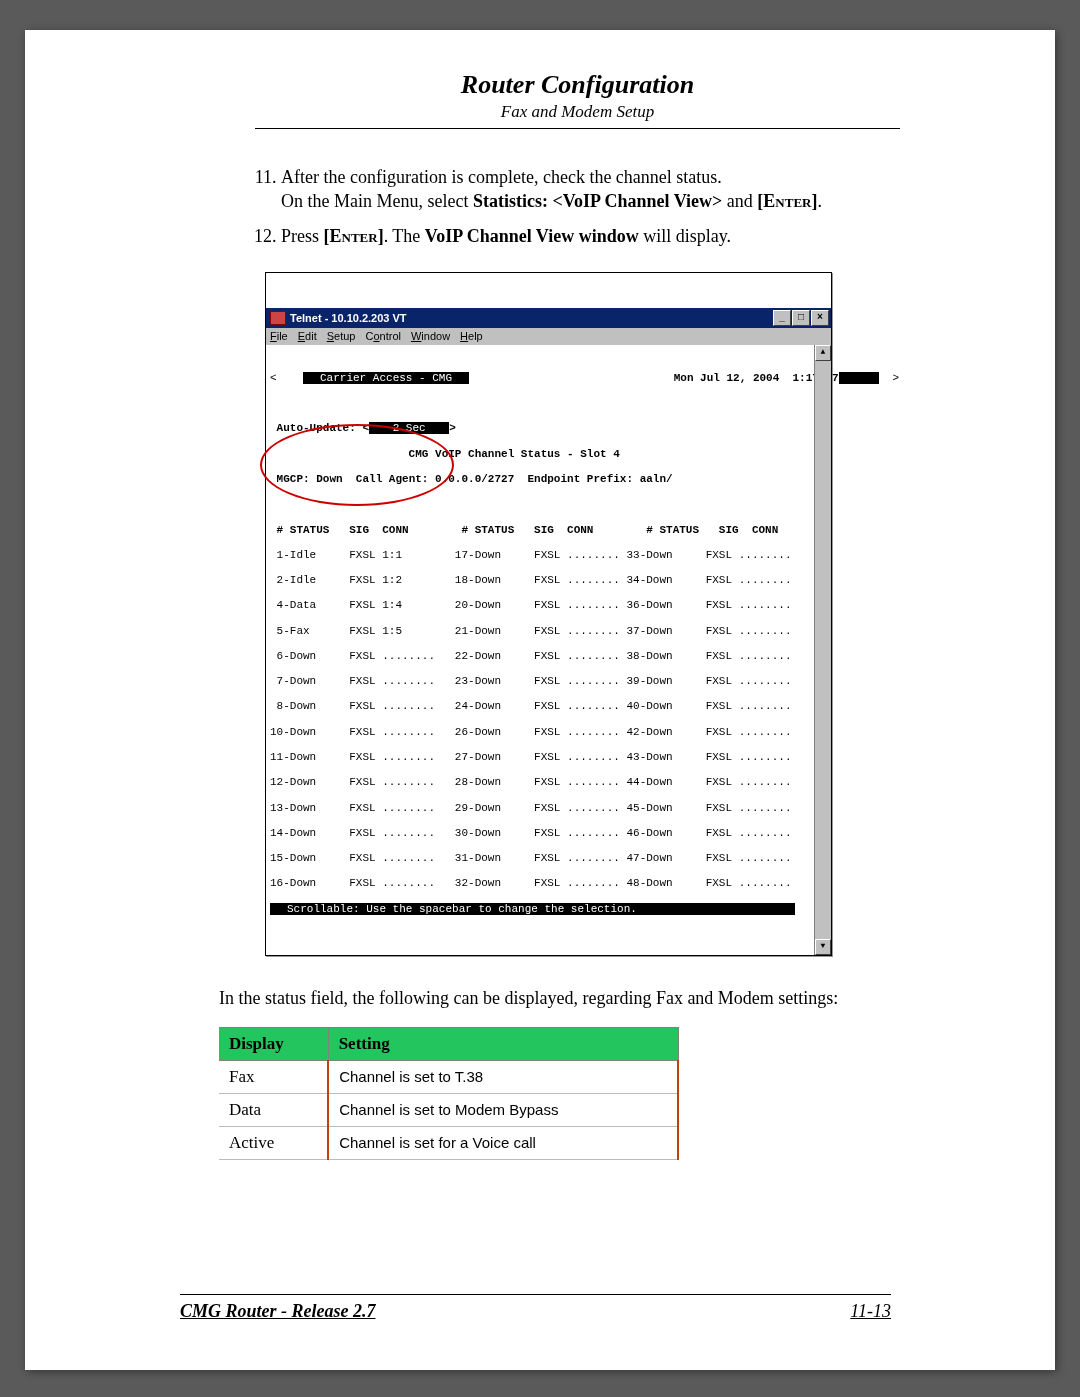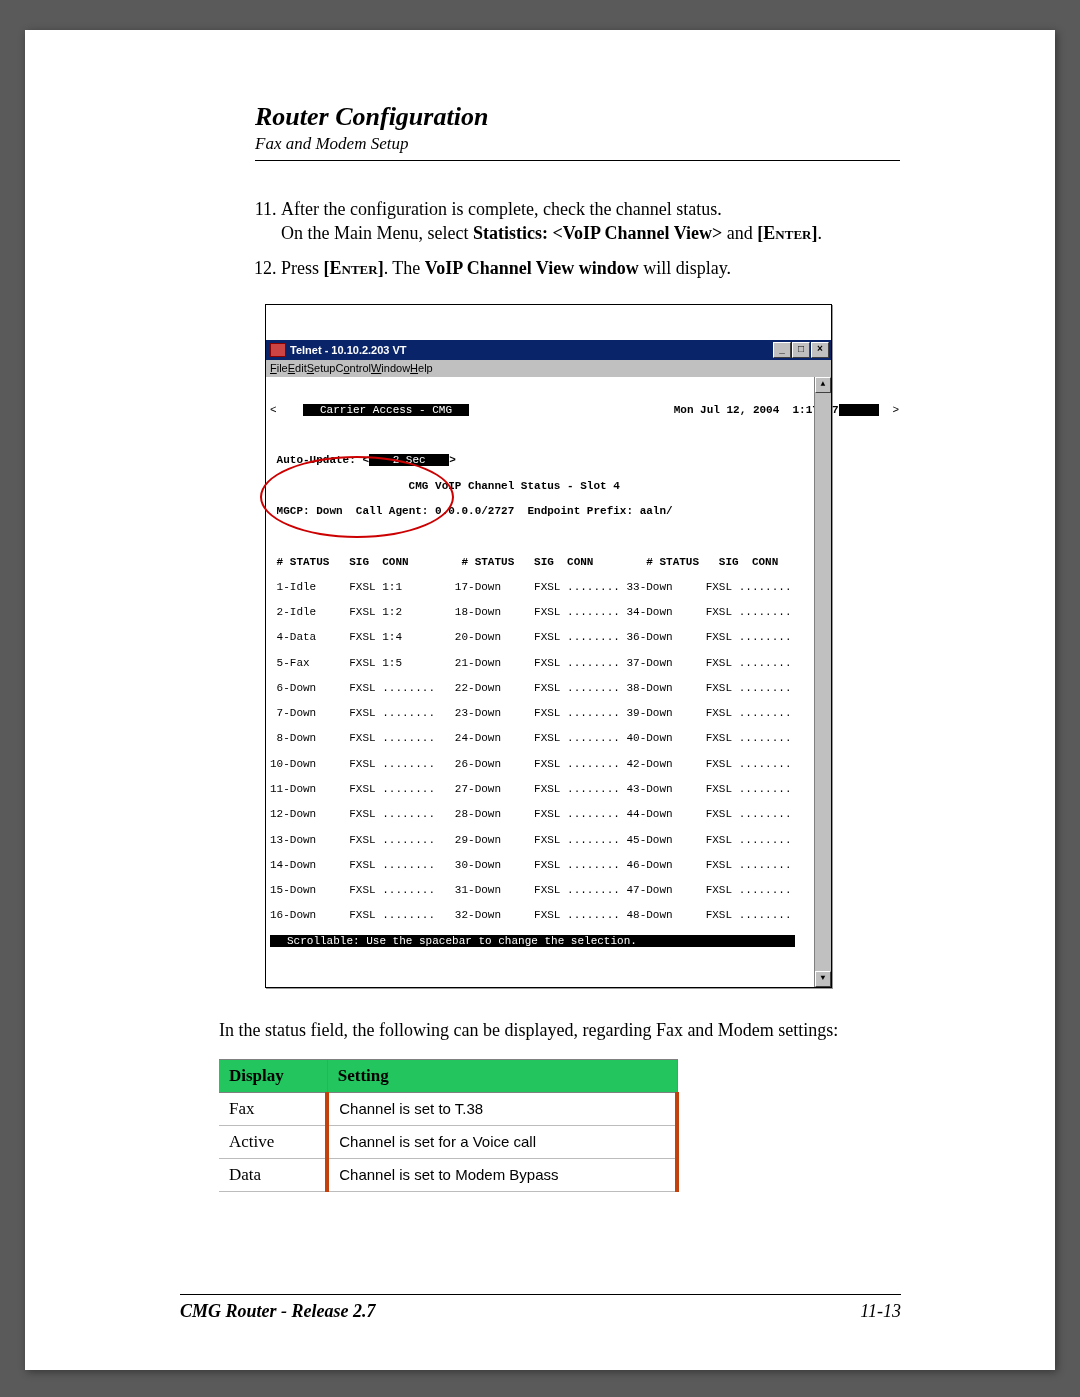--- a/index.html
+++ b/index.html
@@ -17,23 +17,22 @@
     margin: 30px 0;
     padding: 40px 0 0 0;
     box-sizing: border-box;
     position: relative;
     box-shadow: 2px 2px 8px rgba(0,0,0,0.4);
   }
   .content {
     padding: 0 155px 0 230px;
   }
   .header-titles {
-    text-align: left;
+    text-align: center;
     margin-bottom: 6px;
-    margin-top: 32px;
   }
   .page-title {
     font-size: 26px;
     font-style: italic;
     font-weight: bold;
     margin: 0;
   }
   .page-subtitle {
     font-size: 17px;
     font-style: italic;
@@ -105,20 +104,21 @@
     line-height: 12px;
     font-weight: bold;
     cursor: pointer;
   }
   .menubar {
     background: #c0c0c0;
     padding: 2px 4px;
     font-family: Tahoma, Arial, sans-serif;
     font-size: 11px;
     display: flex;
+    gap: 10px;
   }
   .menu-item { cursor: pointer; }
   .menu-item u { text-decoration: underline; }
   .term-area {
     position: relative;
     background: #fff;
     color: #000;
     padding: 2px 2px 2px 4px;
     white-space: pre;
   }
@@ -176,36 +176,37 @@
     text-align: left;
     font-family: "Times New Roman", serif;
     font-weight: bold;
     padding: 6px 10px;
     border: 1px solid #808080;
     border-left: none;
   }
   table.settings th:first-child { border-left: 1px solid #808080; border-left: none;}
   table.settings td {
     padding: 6px 10px;
-    border-right: 4px solid #c2410c;
+    border-right: 2px solid #c2410c;
     border-top: 1px solid #bcbcbc;
   }
   table.settings td:first-child { border-left: none; }
   table.settings td.mono {
     font-family: Liberation Sans, sans-serif;
     font-size: 15px;
   }
   table.settings tr:last-child td {
     border-bottom: 1px solid #bcbcbc;
   }
   .footer {
     position: absolute;
     bottom: 48px;
     left: 155px;
-    right: 154px;
+    right: 164px;
+    text-decoration: underline;
   }
   .footer-row {
     display: flex;
     justify-content: space-between;
     font-size: 18px;
     font-style: italic;
   }
   .footer-left { font-weight: bold; }
   .footer-right { font-weight: normal; }
 </style>
@@ -285,26 +286,26 @@
       <tbody>
           <tr>
         <th>Display</th>
         <th>Setting</th>
       </tr>
       <tr>
         <td>Fax</td>
         <td class="mono">Channel is set to T.38</td>
       </tr>
       <tr>
+        <td>Data</td>
+        <td class="mono">Channel is set to Modem Bypass</td>
+      </tr>
+      <tr>
         <td>Active</td>
         <td class="mono">Channel is set for a Voice call</td>
-      </tr>
-      <tr>
-        <td>Data</td>
-        <td class="mono">Channel is set to Modem Bypass</td>
       </tr>
     </tbody>
       </table>
   </div>
 
   <div class="footer">
     <hr class="foot-rule">
     <div class="footer-row">
       <span class="footer-left">CMG Router - Release 2.7</span>
       <span class="footer-right">11-13</span>

